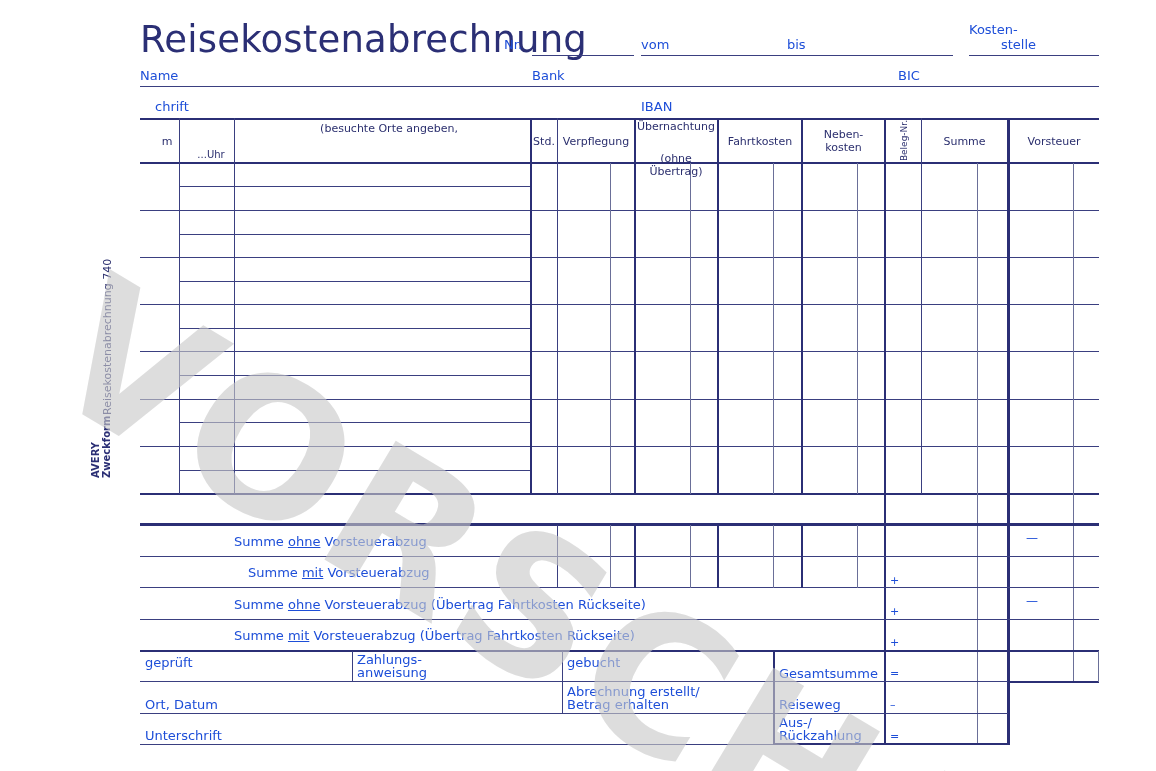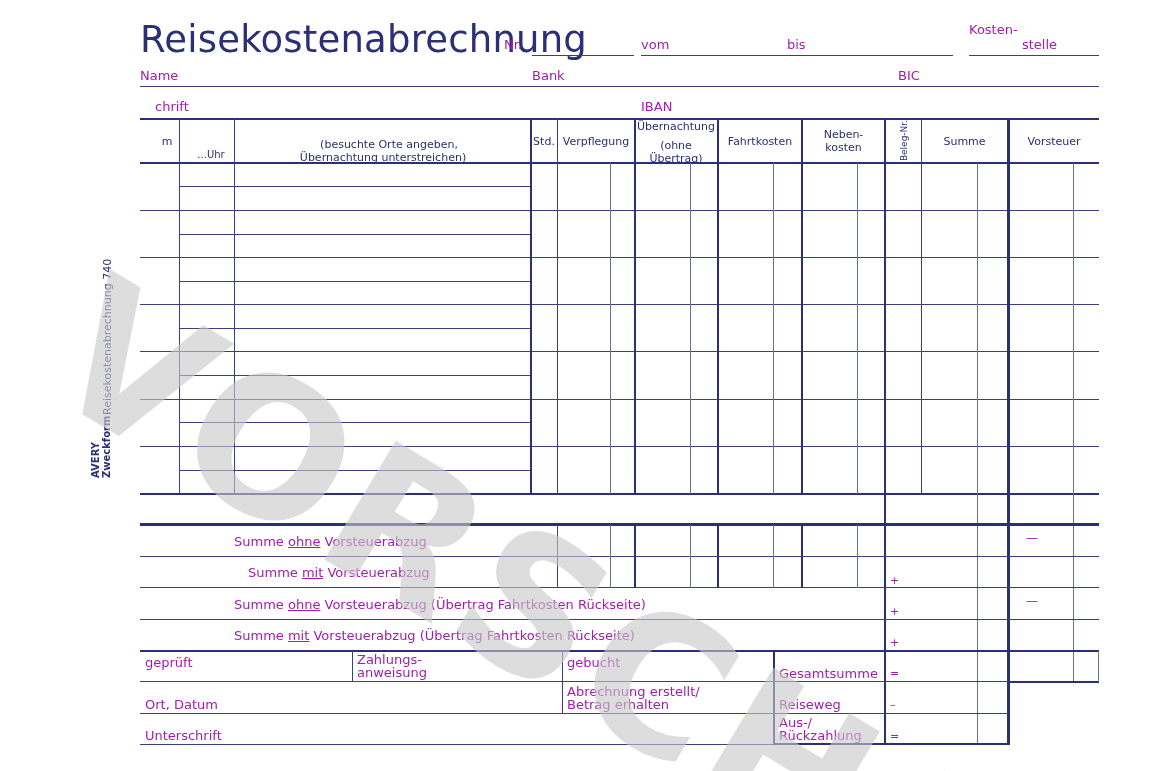--- a/index.html
+++ b/index.html
@@ -1,18 +1,18 @@
 <!DOCTYPE html>
 <html><head>
 <meta charset="utf-8">
 <style>
   html, body { margin: 0; padding: 0; background: #ffffff; }
   body { width: 1156px; height: 771px; position: relative; overflow: hidden;
          font-family: "DejaVu Sans", sans-serif; color: #2b2f6e; }
-  .t { position: absolute; font-size: 13px; line-height: 14px; color: #a21caf; white-space: nowrap; }
+  .t { position: absolute; font-size: 13px; line-height: 14px; color: #1d4ed8; white-space: nowrap; }
   .hl { position: absolute; height: 1px; background: #3a3f80; }
   .hl.thick { height: 3px; background: #2b2f75; }
   .hl.med { height: 2px; background: #2b2f75; }
   .vl { position: absolute; width: 1px; background: #3a3f80; }
   .vl.light { background: #6a6f98; }
   .vl.med { width: 2px; background: #2b2f75; }
   .vl.thick { width: 3px; background: #2b2f75; }
   .title { position: absolute; left: 140px; top: 18px; font-size: 37px; line-height: 44px; color: #2b2f75; letter-spacing: 0.2px; }
   .hdr { position: absolute; font-size: 11px; line-height: 13px; text-align: center; color: #2b2f6e; }
   .u { text-decoration: underline; }
@@ -41,21 +41,21 @@
 <div class="hl" style="left:532px;top:55px;width:102px;"></div>
 <div class="field" style="left:552px;top:34px;width:82px;height:20px;"></div>
 
 <div class="t" style="left:641px;top:38px;">vom</div>
 <div class="t" style="left:787px;top:38px;">bis</div>
 <div class="hl" style="left:641px;top:55px;width:312px;"></div>
 <div class="field" style="left:672px;top:34px;width:112px;height:20px;"></div>
 <div class="field" style="left:808px;top:34px;width:144px;height:20px;"></div>
 
 <div class="t" style="left:969px;top:23px;">Kosten-</div>
-<div class="t" style="left:1022px;top:38px;">stelle</div>
+<div class="t" style="left:1001px;top:38px;">stelle</div>
 <div class="hl" style="left:969px;top:55px;width:130px;"></div>
 <div class="field" style="left:1010px;top:34px;width:88px;height:20px;"></div>
 
 <div class="t" style="left:140px;top:69px;">Name</div>
 <div class="t" style="left:532px;top:69px;">Bank</div>
 <div class="t" style="left:898px;top:69px;">BIC</div>
 <div class="hl" style="left:140px;top:86px;width:959px;"></div>
 <div class="field" style="left:182px;top:66px;width:345px;height:19px;"></div>
 <div class="field" style="left:568px;top:66px;width:325px;height:19px;"></div>
 <div class="field" style="left:922px;top:66px;width:176px;height:19px;"></div>
@@ -99,28 +99,27 @@
   <div class="vl light" style="left:857px;top:163px;height:331px;"></div>
   <div class="vl med" style="left:884px;top:118px;height:627px;"></div>
   <div class="vl" style="left:921px;top:118px;height:376px;"></div>
   <div class="vl light" style="left:977px;top:163px;height:582px;"></div>
   <div class="vl thick" style="left:1007px;top:118px;height:627px;"></div>
   <div class="vl light" style="left:1073px;top:163px;height:519px;"></div>
 
   <div class="hdr" style="left:156px;top:135px;width:22px;">m</div>
   <div class="hdr" style="left:181px;top:148px;width:60px;font-size:10px;">...Uhr</div>
   <div class="hdr" style="left:236px;top:120px;width:294px;">
-    <div style="margin-top:18px;padding-left:12px;">(besuchte Orte angeben,</div>
-    <div>Übernachtung unterstreichen)</div>
+    <div style="margin-top:2px;padding-left:12px;">(besuchte Orte angeben,</div>
   </div>
   <div class="hdr" style="left:531px;top:135px;width:26px;">Std.</div>
   <div class="hdr" style="left:558px;top:135px;width:76px;">Verpflegung</div>
   <div class="hdr" style="left:635px;top:120px;width:82px;">
     <div>Übernachtung</div>
-    <div style="margin-top:6px;">(ohne</div>
+    <div style="margin-top:19px;">(ohne</div>
     <div>Übertrag)</div>
   </div>
   <div class="hdr" style="left:718px;top:135px;width:84px;">Fahrtkosten</div>
   <div class="hdr" style="left:802px;top:128px;width:83px;">
     <div>Neben-</div>
     <div>kosten</div>
   </div>
   <div class="hdr" style="left:862px;top:134px;width:84px;font-size:9px;transform:rotate(-90deg);transform-origin:center;">Beleg-Nr.</div>
   <div class="hdr" style="left:922px;top:135px;width:85px;">Summe</div>
   <div class="hdr" style="left:1009px;top:135px;width:90px;">Vorsteuer</div>

